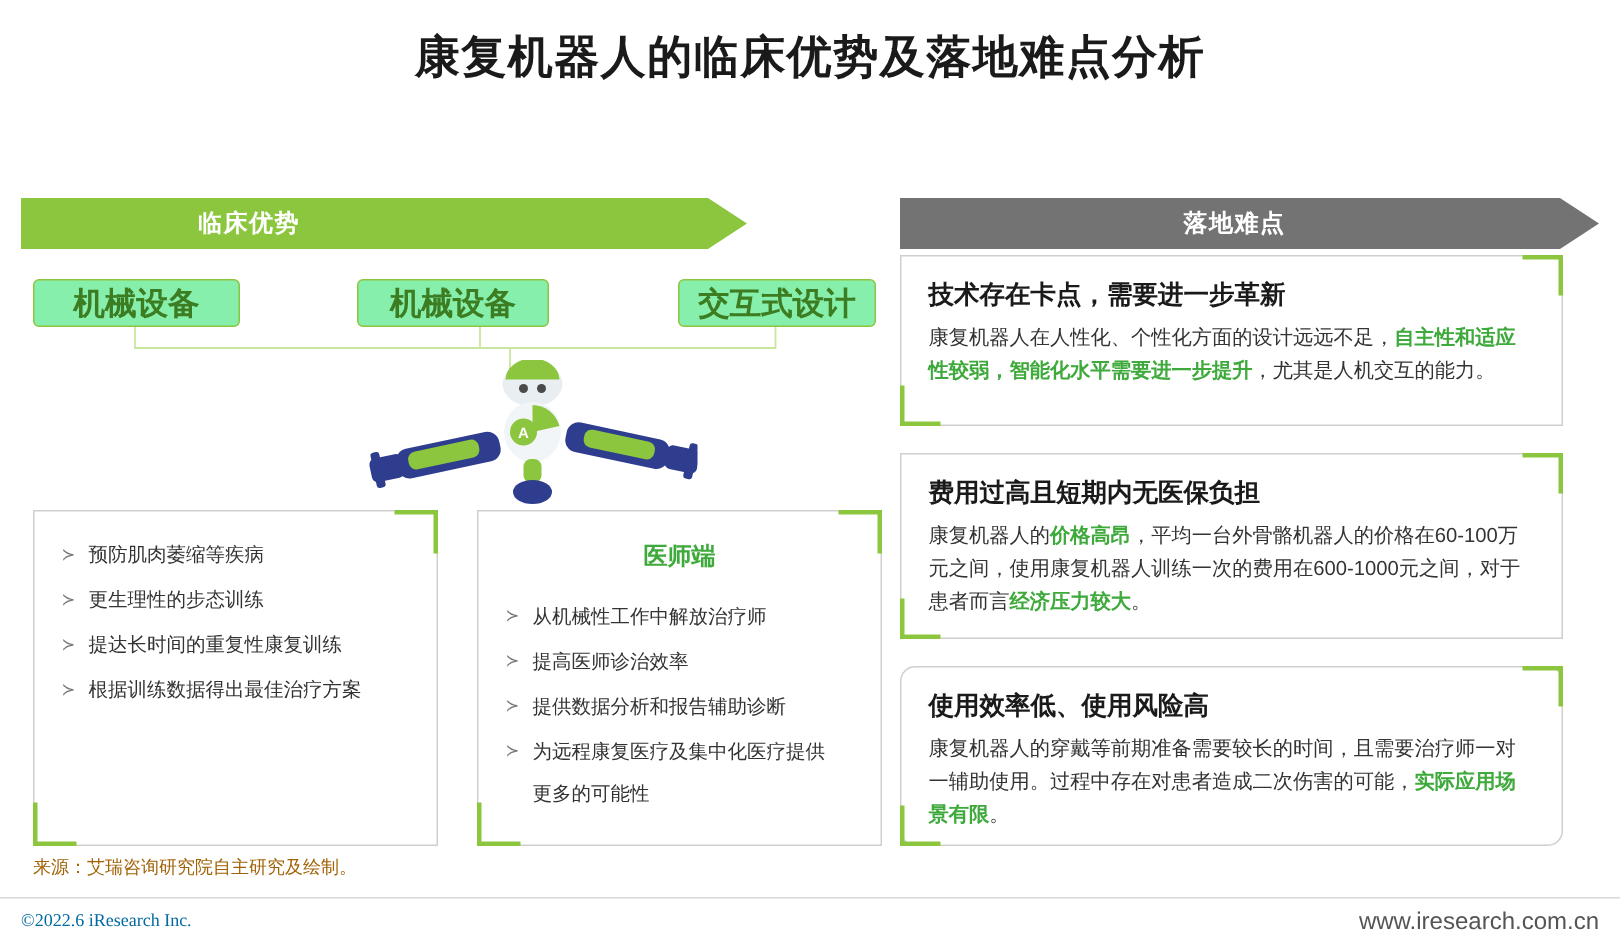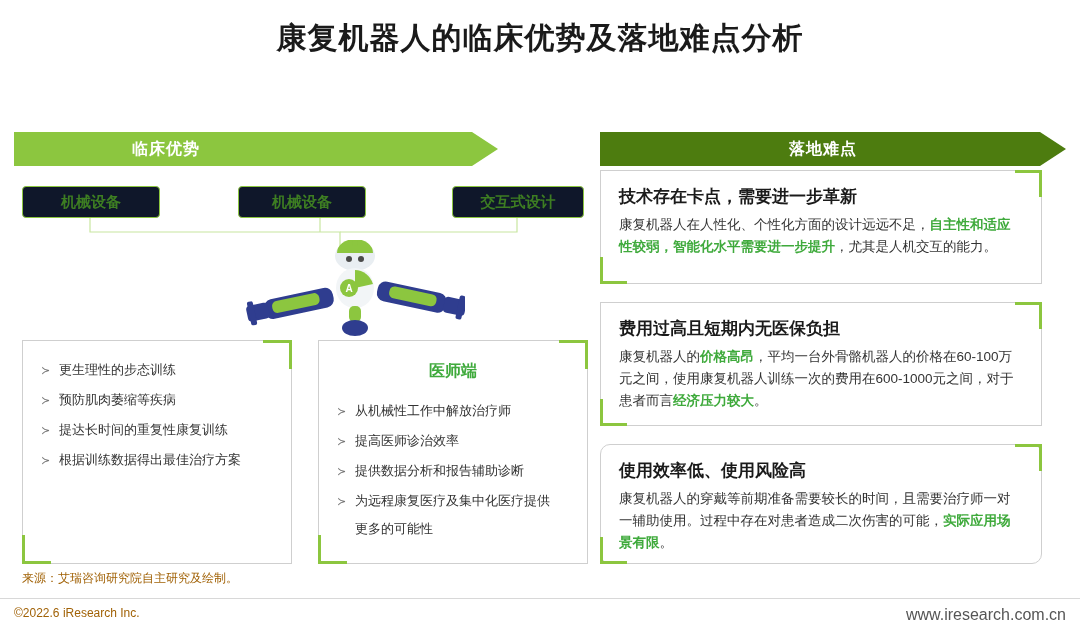--- a/index.html
+++ b/index.html
@@ -45,37 +45,37 @@
   .banner-left {
     left: 14px;
     width: 484px;
     background: #8cc63f;
     clip-path: polygon(0 0, calc(100% - 26px) 0, 100% 50%, calc(100% - 26px) 100%, 0 100%);
   }
   .banner-left span { transform: translateX(-90px); }
   .banner-right {
     left: 600px;
     width: 466px;
-    background: #4d7c0f;
+    background: #737373;
     clip-path: polygon(0 0, calc(100% - 26px) 0, 100% 50%, calc(100% - 26px) 100%, 0 100%);
   }
   .banner-right span { transform: translateX(-10px); }
 
   
   .tag {
     position: absolute;
     top: 186px;
     height: 30px;
     border: 1.5px solid #8cc63f;
     border-radius: 4px;
-    background: #0f172a;
+    background: #86efac;
     display: flex;
     align-items: center;
     justify-content: center;
-    font-size: 15px;
+    font-size: 21px;
     font-weight: bold;
     color: #3d7d22;
   }
   .tag-1 { left: 22px;  width: 136px; }
   .tag-2 { left: 238px; width: 126px; }
   .tag-3 { left: 452px; width: 130px; }
 
   
   .connector {
     position: absolute;
@@ -200,21 +200,22 @@
   .footer-rule {
     position: absolute;
     left: 0; top: 598px;
     width: 1080px; height: 1px;
     background: #d8d8d8;
   }
   .copyright {
     position: absolute;
     left: 14px; top: 606px;
     font-size: 12px;
-    color: #a16207;
+    color: #0369a1;
+    font-family: Liberation Serif, serif;
   }
   .site {
     position: absolute;
     right: 14px; top: 606px;
     font-size: 16px;
     color: #555555;
   }
 </style>
 </head>
 <body>
@@ -275,22 +276,22 @@
 
     <rect x="104" y="66" width="12" height="16" rx="5" fill="#8cc63f"></rect>
     <ellipse cx="110" cy="88" rx="13" ry="8" fill="#2f3d8f"></ellipse>
   </svg>
 </div>
 
 <div class="card card-left">
   <div class="card-corner"></div>
   <div class="card-corner bl"></div>
   <ul>
+    <li>预防肌肉萎缩等疾病</li>
     <li>更生理性的步态训练</li>
-    <li>预防肌肉萎缩等疾病</li>
     <li>提达长时间的重复性康复训练</li>
     <li>根据训练数据得出最佳治疗方案</li>
   </ul>
 </div>
 
 <div class="card card-right">
   <div class="card-corner"></div>
   <div class="card-corner bl"></div>
   <div class="card-title">医师端</div>
   <ul>

